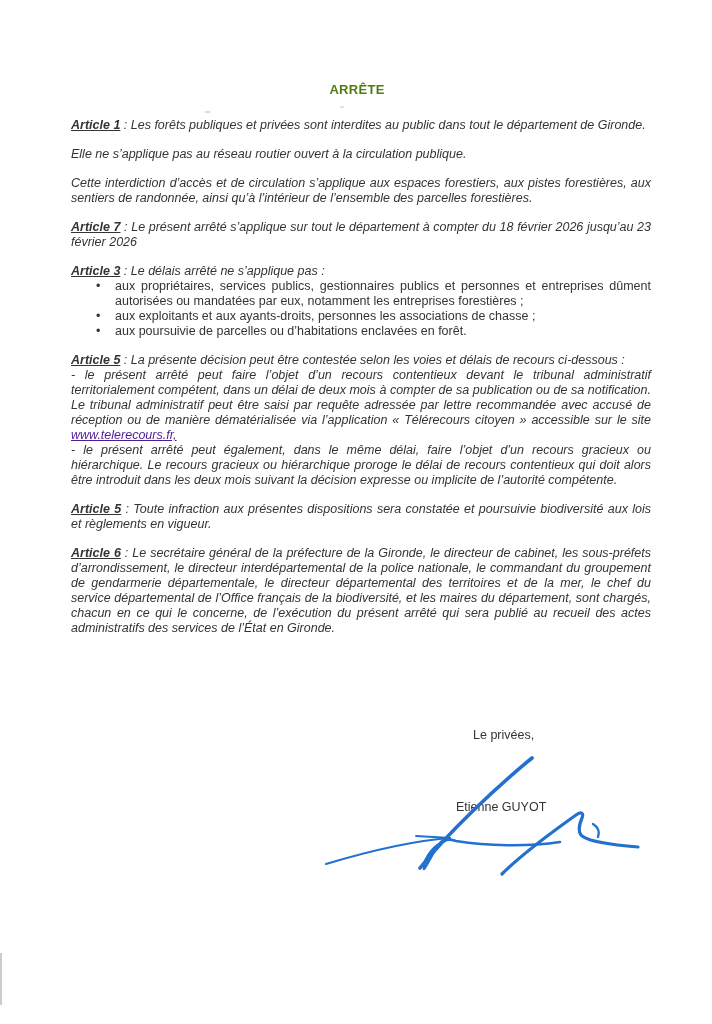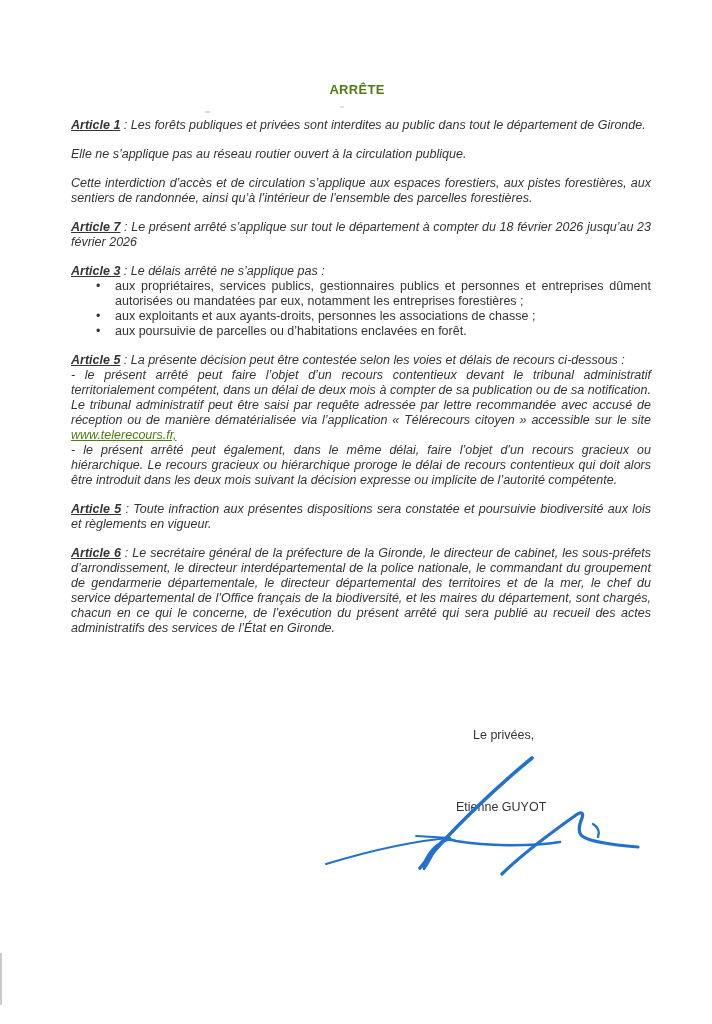--- a/index.html
+++ b/index.html
@@ -33,21 +33,21 @@
   ul.bullets li {
     position:relative;
     padding-left:52px;
     text-align:justify;
   }
   ul.bullets li::before {
     content:"\2022";
     position:absolute;
     left:33px; top:0;
   }
-  .doc-link { color:#4d7c0f; text-decoration:underline; cursor:pointer; }
+  .doc-link { color:#4c1d95; text-decoration:underline; cursor:pointer; }
   
   .sig-role { position:absolute; left:473px; top:728px; margin:0; }
   .sig-name { position:absolute; left:456px; top:800px; margin:0;text-align:right; }
   .sig-svg { position:absolute; left:322px; top:747px; width:318px; height:138px; }
   .sig-svg path { fill:none; stroke-linecap:round; stroke-linejoin:round; }
   
   .speck { position:absolute; background:#dcdcdc; }
   .speck-a { left:205px; top:111px; width:5px; height:2px; }
   .speck-b { left:340px; top:106px; width:4px; height:2px; background:#e3e3e3; }
   .edge-mark { position:absolute; left:0; top:953px; width:2px; height:52px; background:#cccccc; }

